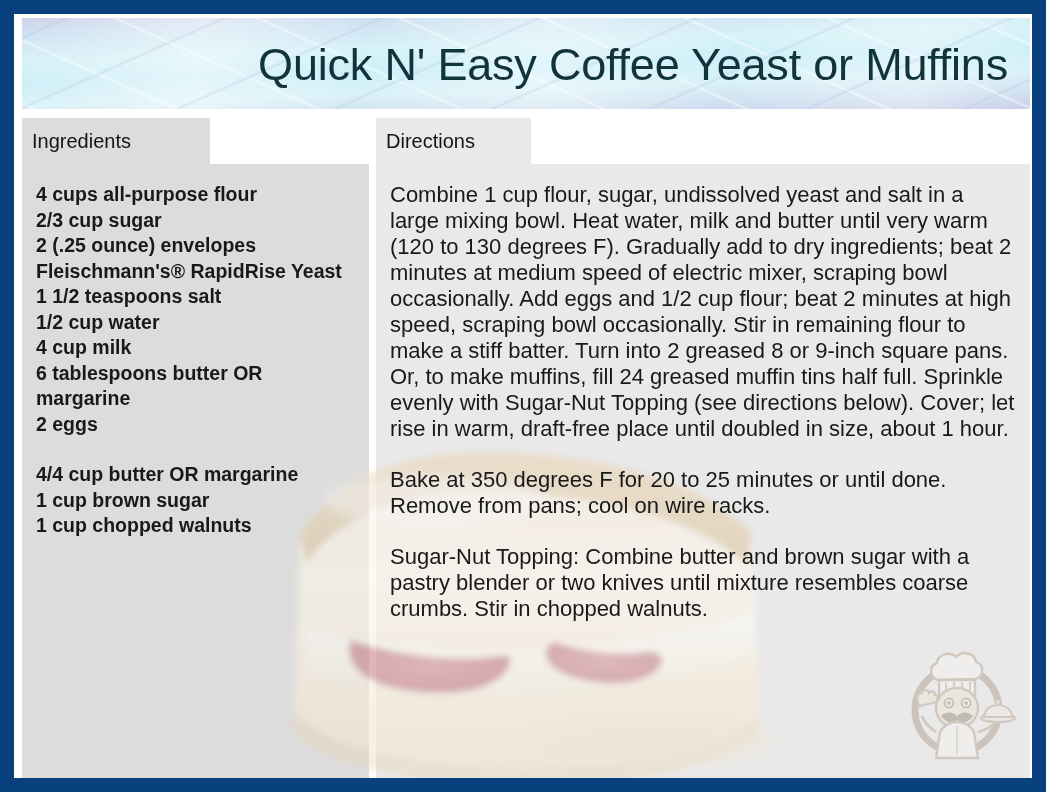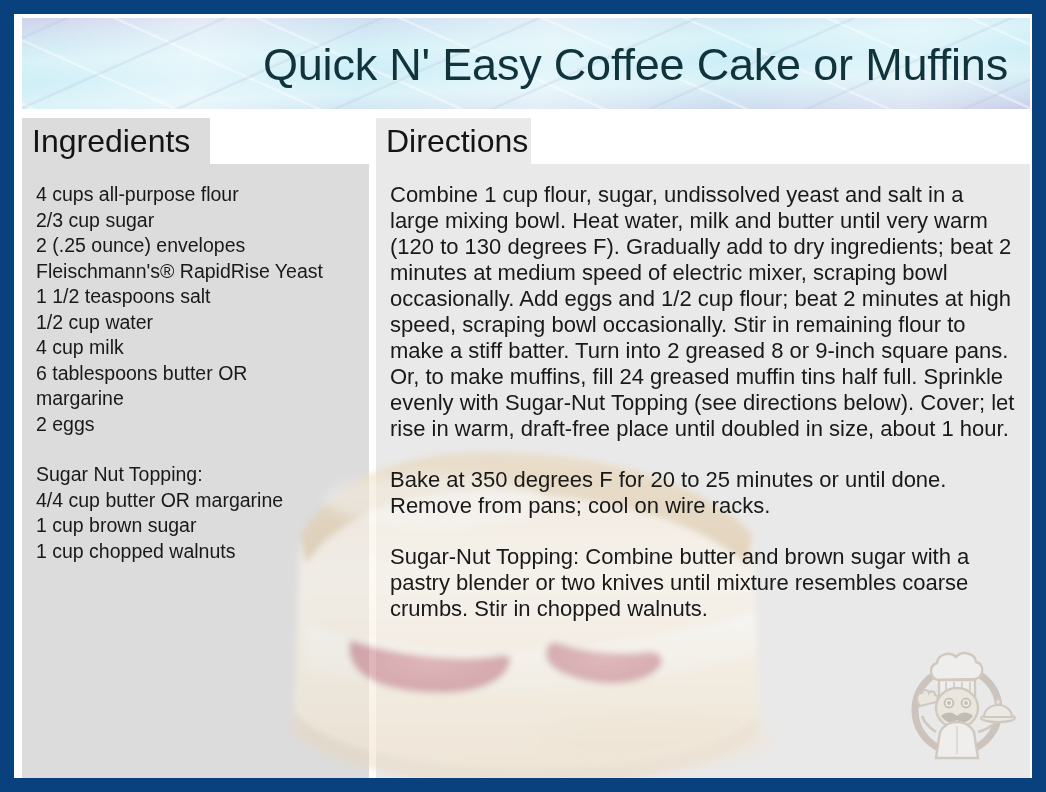--- a/index.html
+++ b/index.html
@@ -104,21 +104,21 @@
     top: 104px;
     width: 1008px;
     height: 660px;
   }
 
   .col-tab {
     position: absolute;
     top: 0;
     height: 46px;
     line-height: 46px;
-    font-size: 32px;
+    font-size: 20px;
     color: #141414;
     padding-left: 10px;
     box-sizing: border-box;
     white-space: nowrap;
   }
   .col-panel {
     position: absolute;
     top: 46px;
     bottom: 0;
     box-sizing: border-box;
@@ -151,20 +151,21 @@
 
   .ing-list {
     position: relative;
     z-index: 4;
     font-size: 19.5px;
     line-height: 25.5px;
     color: #191919;
   }
   .ing-list div {
     white-space: nowrap;
+    font-weight: bold;
   }
   .ing-gap {
     height: 25px;
   }
 
   .dir-body {
     position: relative;
     z-index: 4;
     font-size: 22px;
     line-height: 26px;
@@ -201,21 +202,21 @@
     pointer-events: none;
   }
 </style>
 </head>
 <body>
 
 <div class="card">
   <div class="page">
 
     <div class="banner">
-      <div class="banner-title">Quick N' Easy Coffee Cake or Muffins</div>
+      <div class="banner-title">Quick N' Easy Coffee Yeast or Muffins</div>
     </div>
 
     <div class="columns">
 
       <div class="cake">
         <svg viewBox="0 0 532 338" width="532" height="338" preserveAspectRatio="none" aria-hidden="true">
           <defs>
             <linearGradient id="sponge" x1="0" y1="0" x2="0" y2="1">
               <stop offset="0%" stop-color="#f6eada"></stop>
               <stop offset="40%" stop-color="#fdf7ec"></stop>
@@ -264,21 +265,20 @@
           <div>2/3 cup sugar</div>
           <div>2 (.25 ounce) envelopes</div>
           <div>Fleischmann's® RapidRise Yeast</div>
           <div>1 1/2 teaspoons salt</div>
           <div>1/2 cup water</div>
           <div>4 cup milk</div>
           <div>6 tablespoons butter OR</div>
           <div>margarine</div>
           <div>2 eggs</div>
           <div class="ing-gap"></div>
-          <div>Sugar Nut Topping:</div>
           <div>4/4 cup butter OR margarine</div>
           <div>1 cup brown sugar</div>
           <div>1 cup chopped walnuts</div>
         </div>
       </div>
 
       <div class="col-tab col-dir-tab">
         <span>Directions</span>
       </div>
       <div class="col-panel col-dir-panel">

